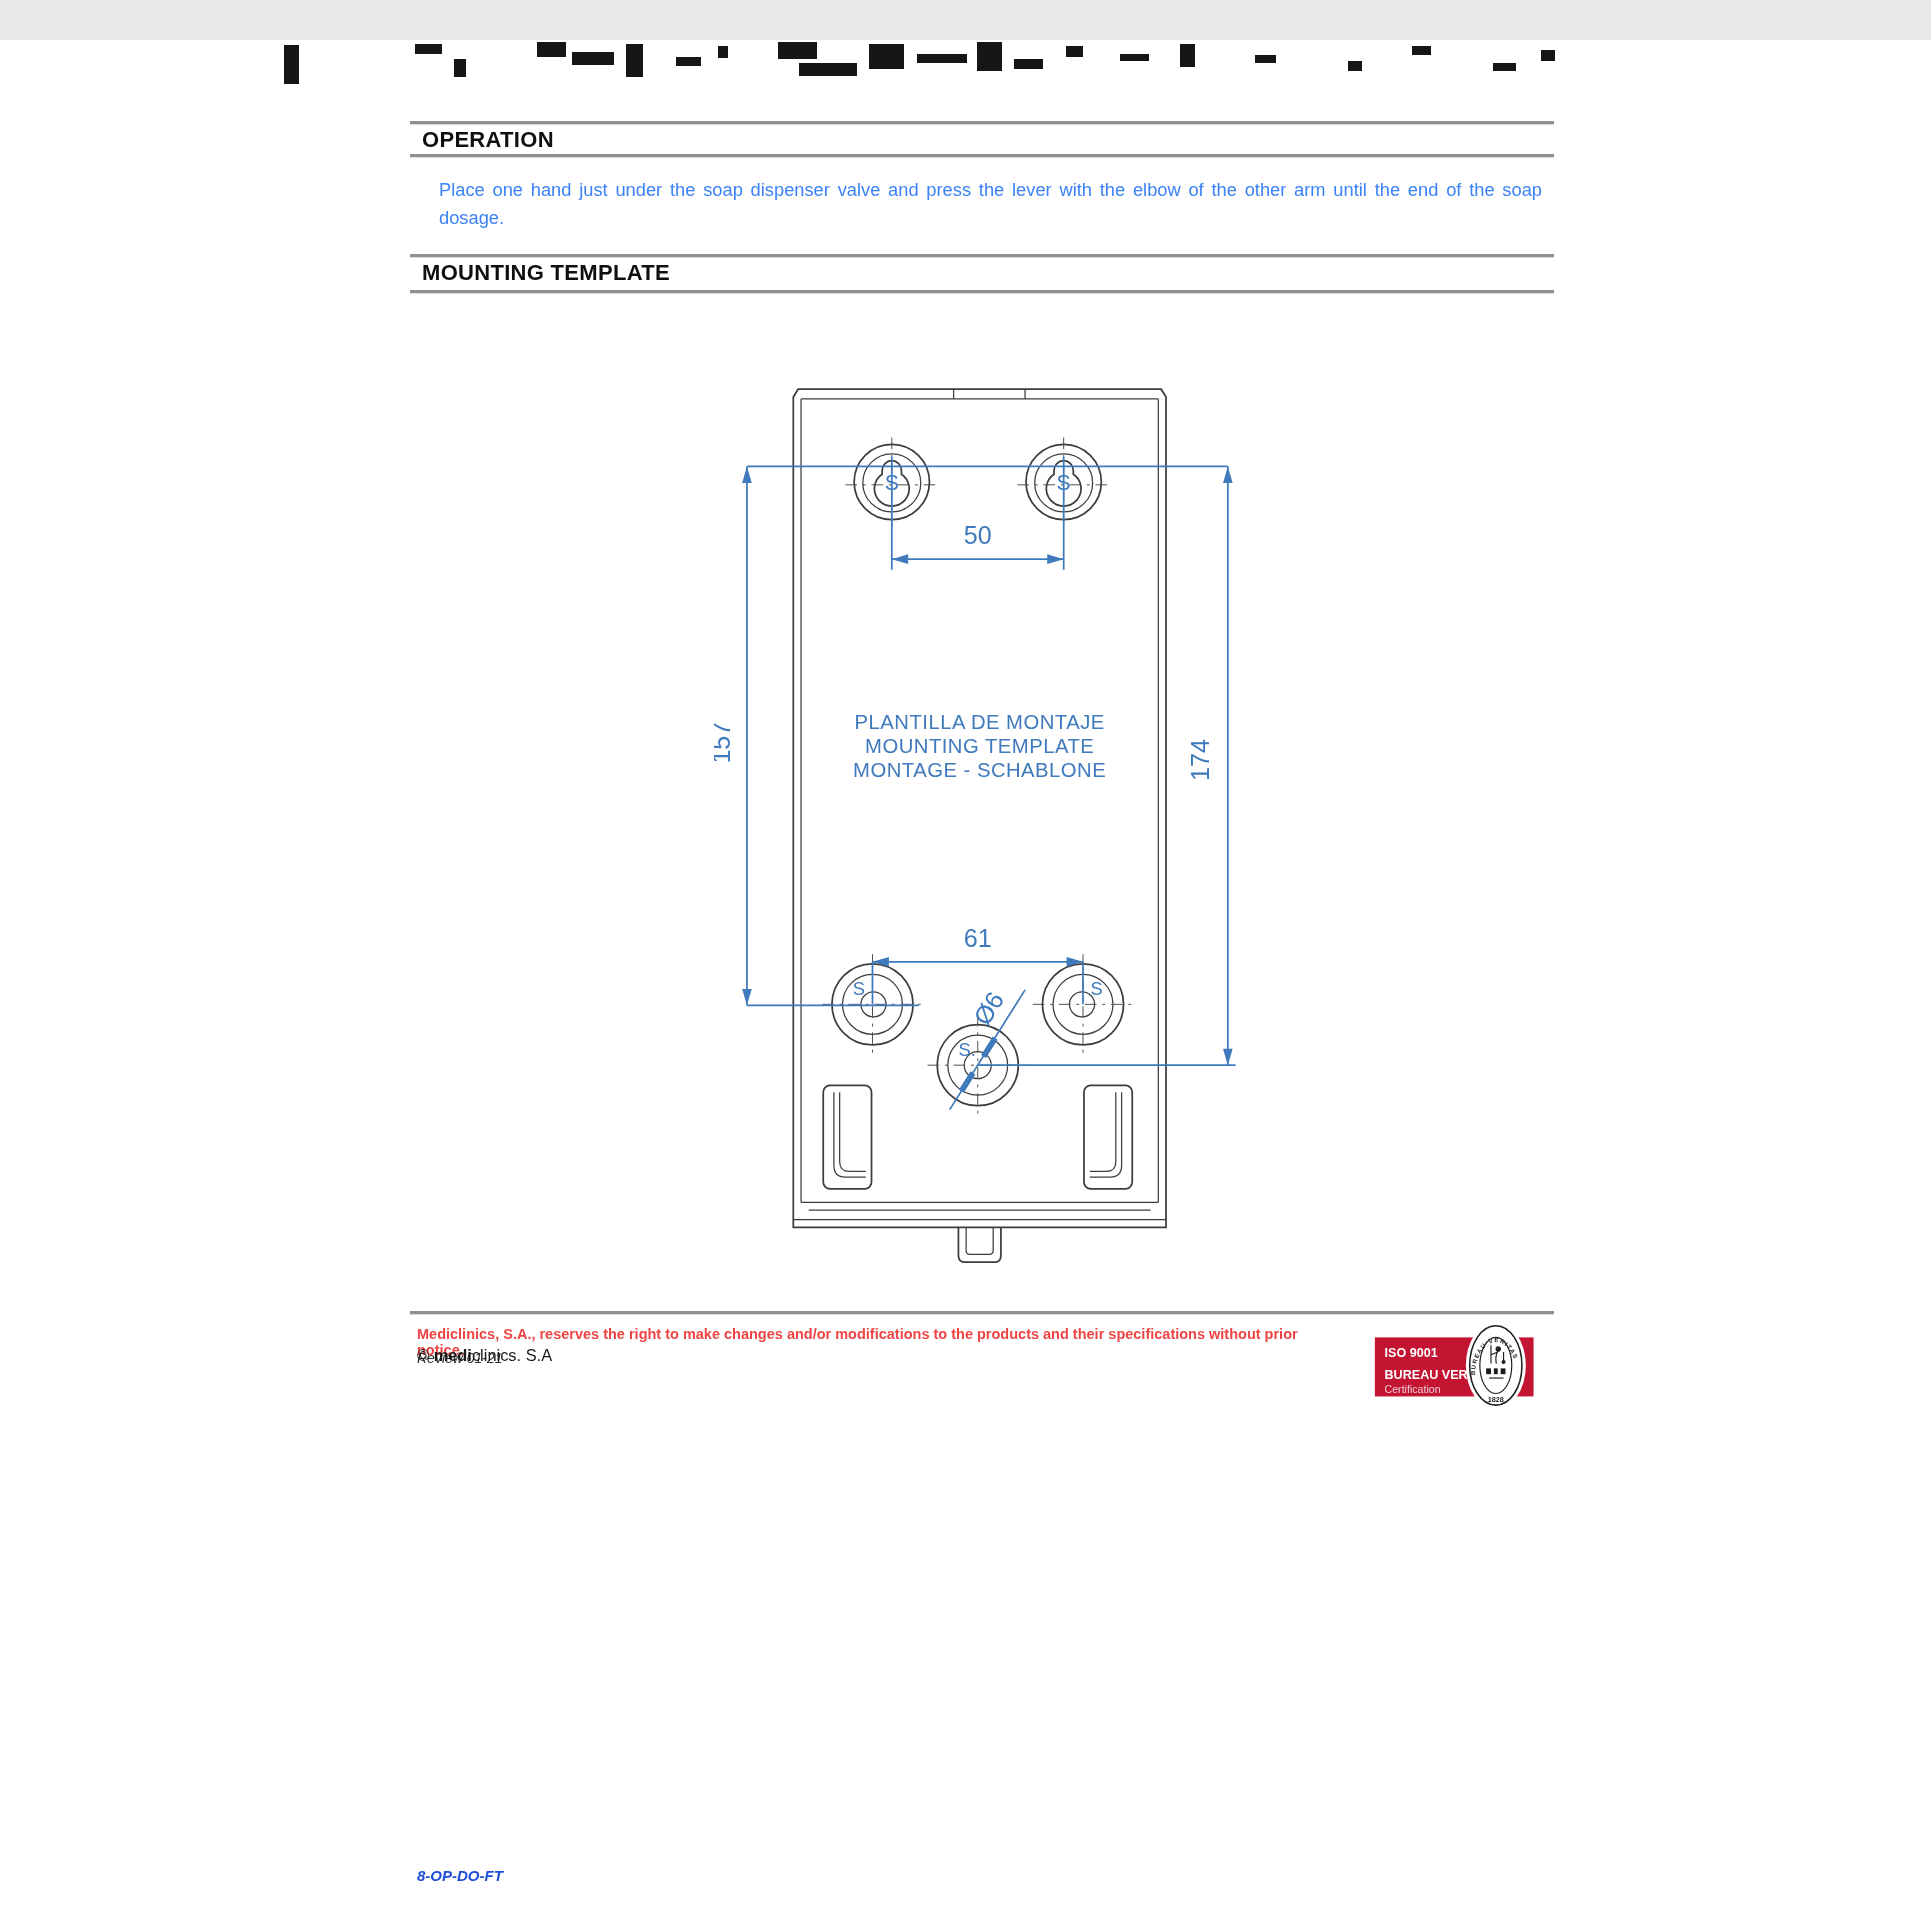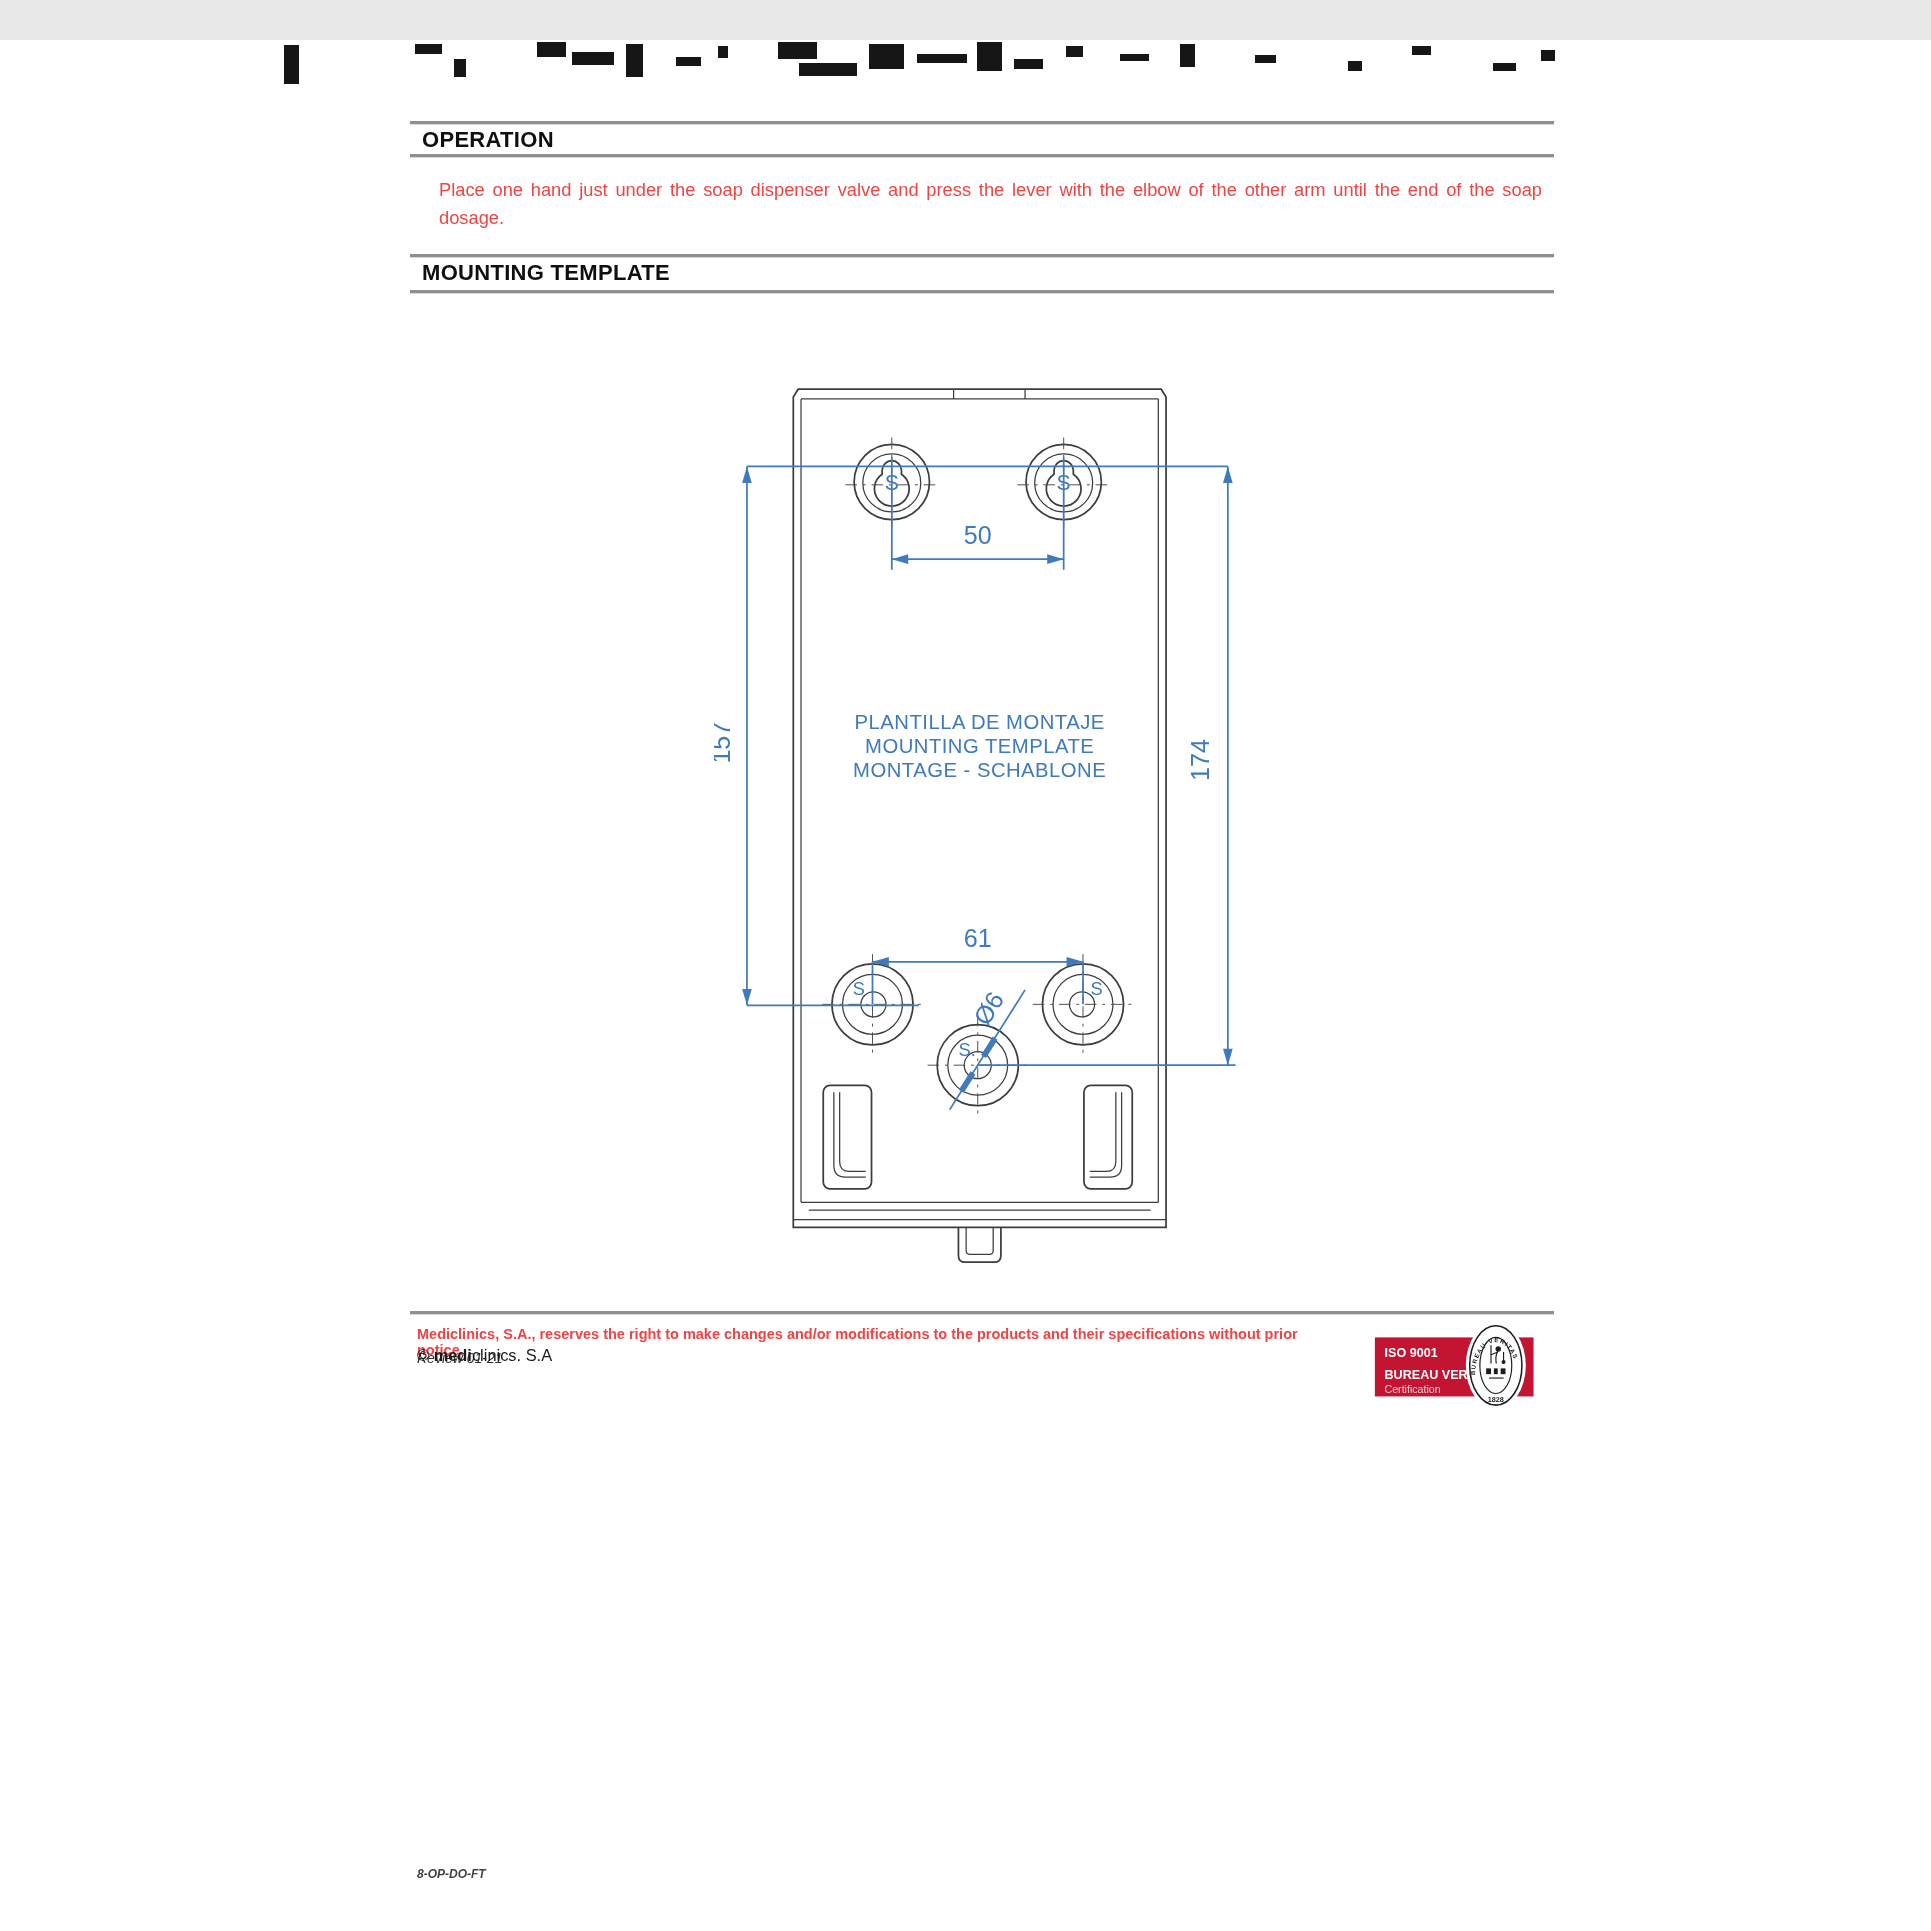--- a/index.html
+++ b/index.html
@@ -1,36 +1,36 @@
 <!DOCTYPE html>
 <html><head>
 <meta charset="utf-8">
 <style>
   html,body{margin:0;padding:0;background:#e8e8e8;}
   #page{position:relative;width:1931px;height:1931px;background:#ffffff;overflow:hidden;
         font-family:"Liberation Sans",sans-serif;color:#1c1c1c;margin-top:40px;}
   .artifact{position:absolute;background:#161616;}
   .rule{position:absolute;left:410px;width:1144px;height:2.9px;background:#8f8f8f;box-shadow:0 1px 0 #d9d9d9;}
   .h1{position:absolute;left:422px;font-size:22px;font-weight:bold;color:#0f0f0f;letter-spacing:0.3px;}
-  .para{position:absolute;left:439px;width:1103px;font-size:18.3px;line-height:28px;text-align:justify;color:#ef4444;}
+  .para{position:absolute;left:439px;width:1103px;font-size:18.3px;line-height:28px;text-align:justify;color:#3b82f6;}
   svg text{font-family:"Liberation Sans",sans-serif;}
   .dimnum{font-size:26px;fill:#3e7abc;}
   .dtitle{font-size:21px;letter-spacing:.5px;fill:#3e7abc;}
   .sMark{font-size:22px;fill:#3e7abc;}
   .sMarkSm{font-size:19px;fill:#3e7abc;}
   .ln{stroke:#3d3d3d;stroke-width:1.8;fill:none;}
   .lnThin{stroke:#3d3d3d;stroke-width:1.3;fill:none;}
   .cl{stroke:#4a4a4a;stroke-width:1;fill:none;stroke-dasharray:12 6 3 6;}
   .bl{stroke:#3e7abc;stroke-width:1.8;fill:none;}
   .blThick{stroke:#3e7abc;stroke-width:6;fill:none;}
   .arr{fill:#3e7abc;}
   .footNotice{position:absolute;left:417px;top:1286px;width:900px;font-size:14.5px;font-weight:bold;color:#ef4444;}
   .footReview{position:absolute;left:417px;top:1310px;font-size:14px;font-style:italic;color:#2e2e2e;}
   .footCopy{position:absolute;left:417px;top:1306px;width:900px;font-size:16.4px;color:#1a1a1a;}
-  .docCode{position:absolute;left:417px;top:1827px;font-size:12px;font-weight:bold;font-style:italic;color:#404040;}
+  .docCode{position:absolute;left:417px;top:1827px;font-size:15px;font-weight:bold;font-style:italic;color:#1d4ed8;}
 </style>
 </head>
 <body>
 
 <div id="page">
 
   <div>
     <i class="artifact" style="left:284px;top:4.8px;width:14.5px;height:39px"></i>
     <i class="artifact" style="left:415px;top:3.9px;width:27px;height:10.6px"></i>
     <i class="artifact" style="left:454px;top:19.3px;width:11.6px;height:17.4px"></i>

